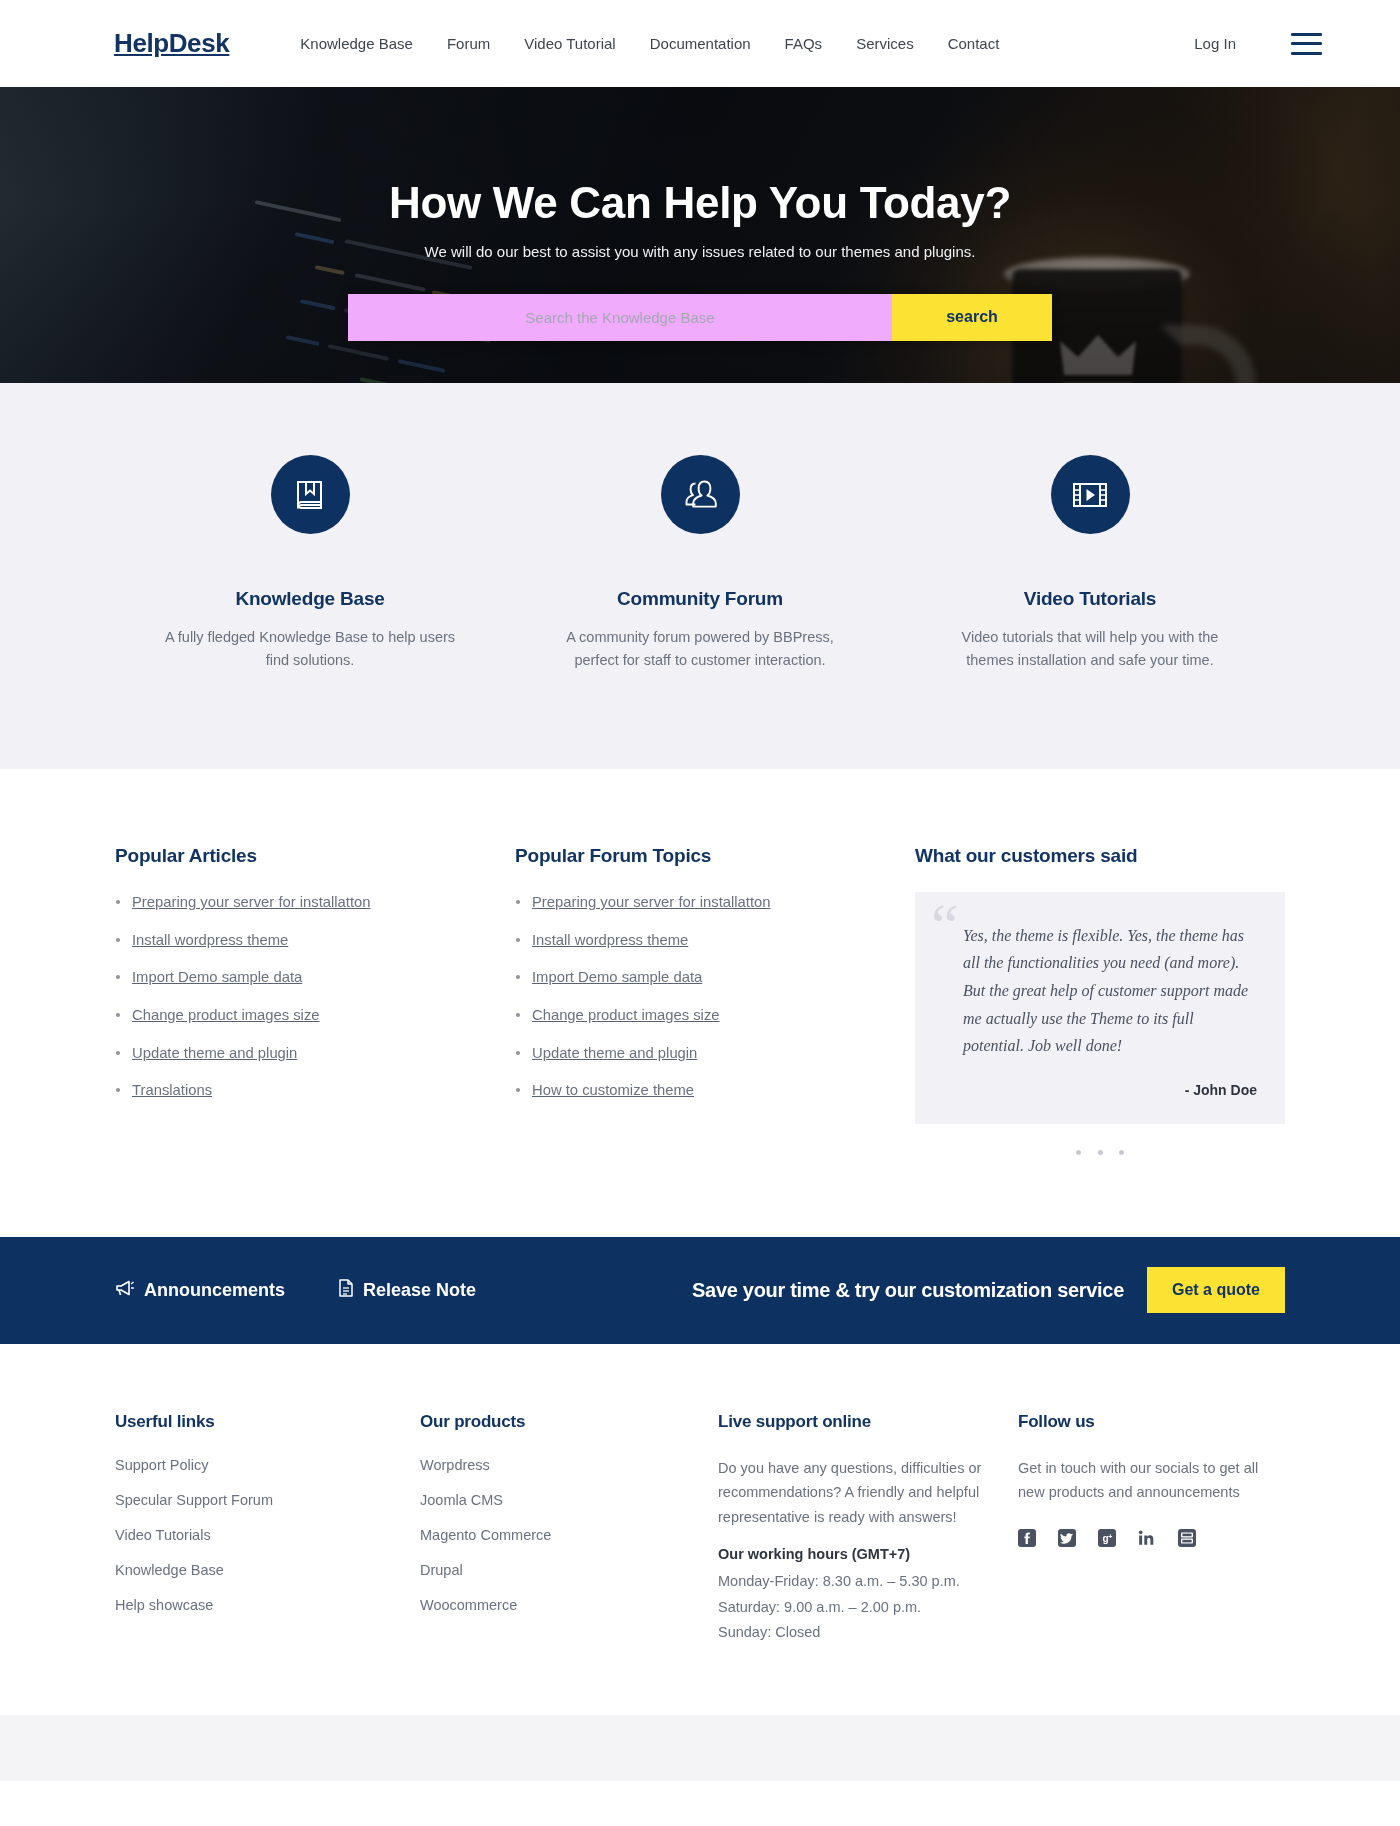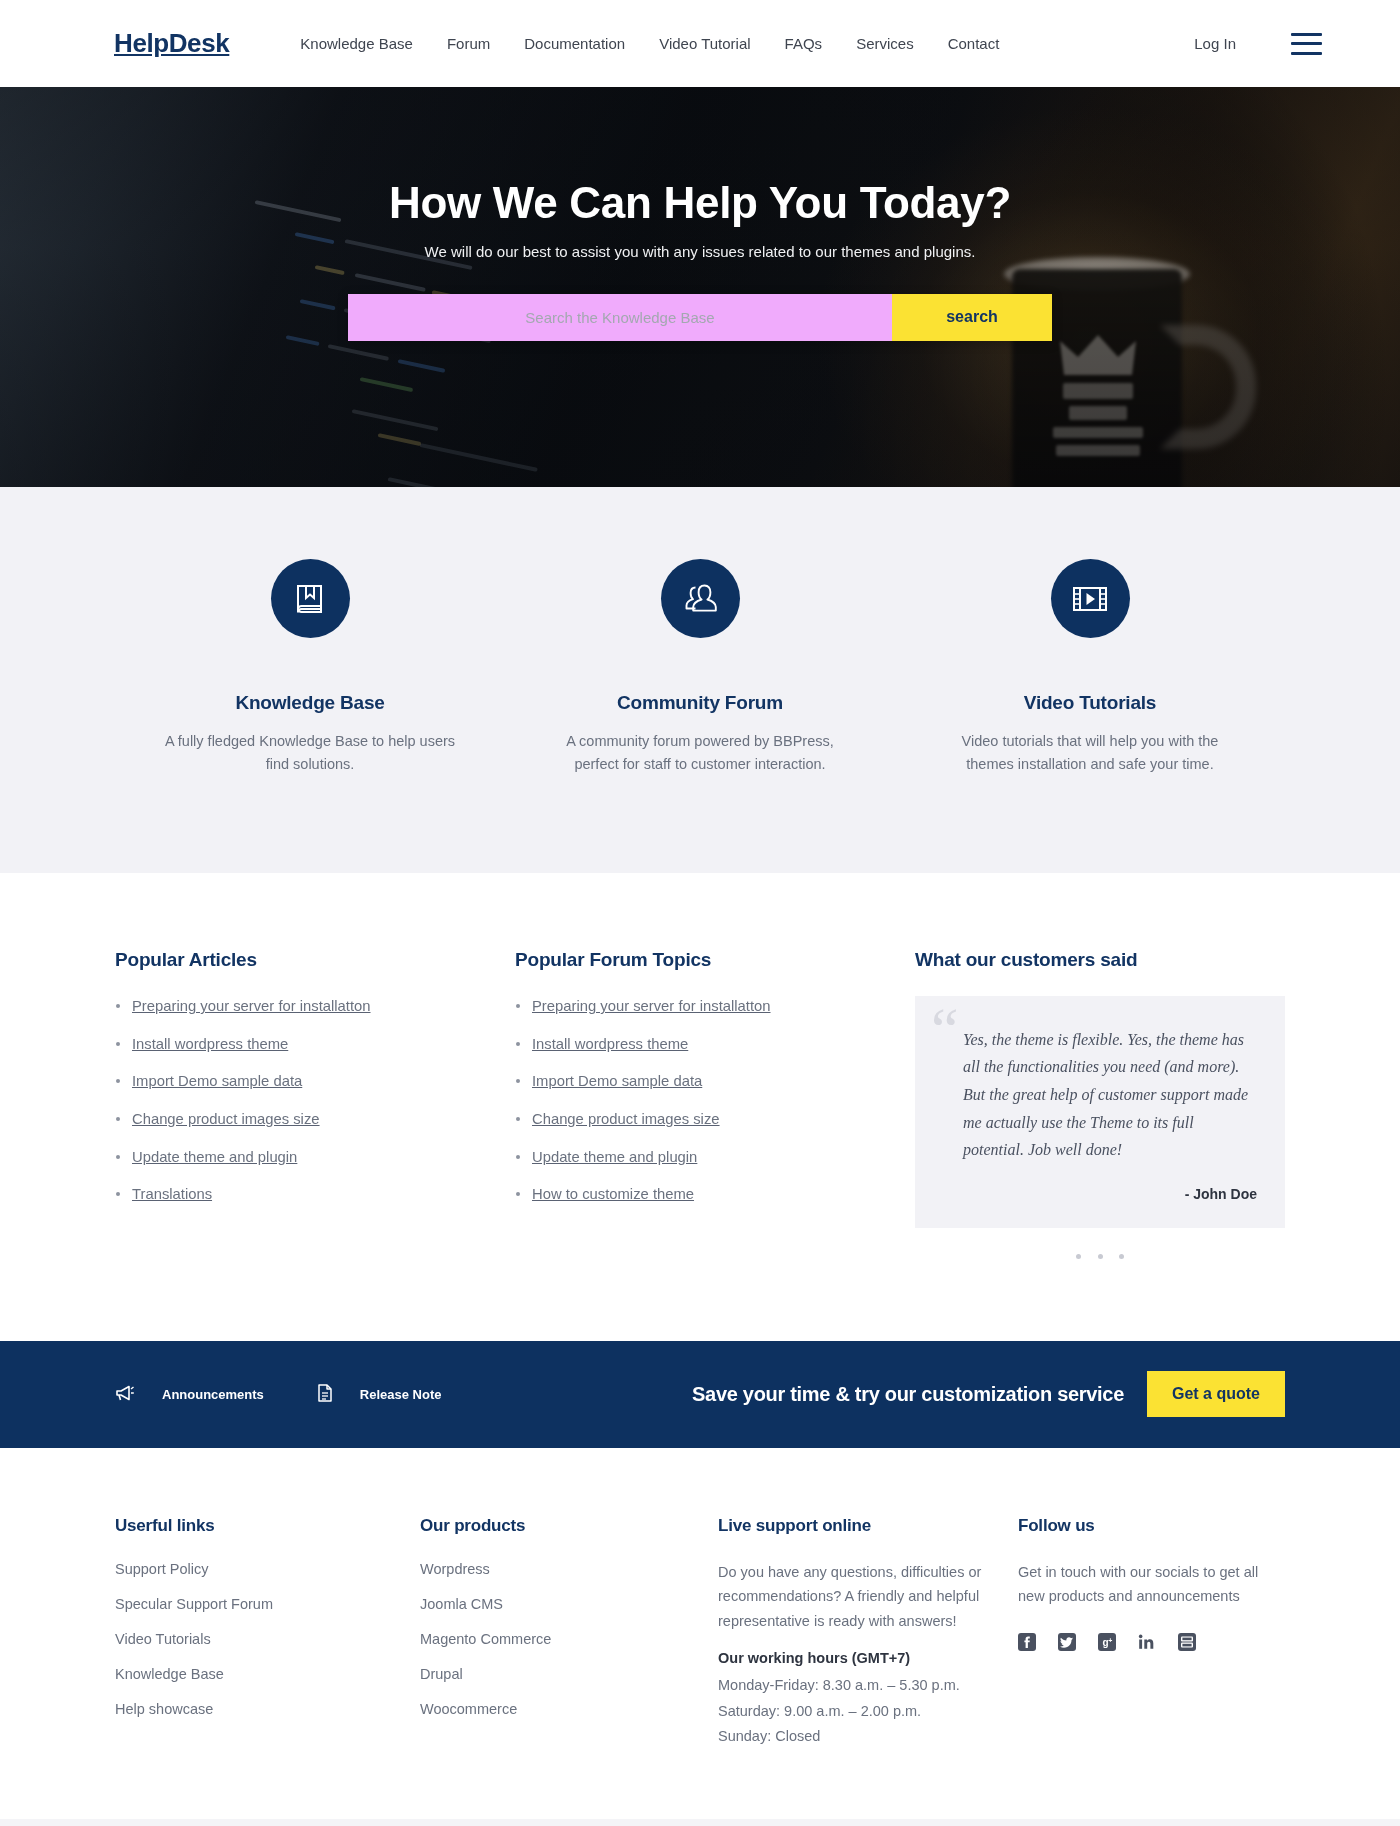--- a/index.html
+++ b/index.html
@@ -67,21 +67,21 @@
   .burger span {
     display: block;
     height: 3px;
     width: 100%;
     background: #123463;
     border-radius: 1px;
   }
 
   
   .hero {
-    height: 400px;
+    height: 296px;
     position: relative;
     overflow: hidden;
     background: #131519;
   }
   .hero-bg {
     position: absolute;
     inset: 0;
     background:
       radial-gradient(ellipse 380px 320px at 1090px 250px, rgba(120,92,48,0.55) 0%, rgba(60,42,22,0.25) 45%, rgba(0,0,0,0) 72%),
       radial-gradient(ellipse 260px 420px at 1180px 300px, rgba(10,8,7,0.92) 0%, rgba(20,16,12,0.5) 55%, rgba(0,0,0,0) 80%),
@@ -330,23 +330,23 @@
   }
   .cta-inner {
     width: 1170px;
     margin: 0 auto;
     display: flex;
     align-items: center;
   }
   .cta-link {
     display: flex;
     align-items: center;
-    gap: 28px;
+    gap: 10px;
     color: #ffffff;
-    font-size: 13px;
+    font-size: 18px;
     font-weight: 700;
     text-decoration: none;
     margin-right: 54px;
     white-space: nowrap;
   }
   .cta-head {
     margin-left: auto;
     color: #ffffff;
     font-size: 20px;
     font-weight: 700;
@@ -427,22 +427,22 @@
 <body>
 
 <div class="wrap">
 
   <div class="header">
     <div class="header-inner">
       <a class="logo" href="#">HelpDesk</a>
       <nav class="nav">
         <a href="#">Knowledge Base</a>
         <a href="#">Forum</a>
+        <a href="#">Video Tutorial</a>
         <a href="#">Documentation</a>
-        <a href="#">Video Tutorial</a>
         <a href="#">FAQs</a>
         <a href="#">Services</a>
         <a href="#">Contact</a>
       </nav>
       <div class="header-right">
         <a class="login" href="#">Log In</a>
         <div class="burger">
           <span></span>
             <span></span>
             <span></span>

